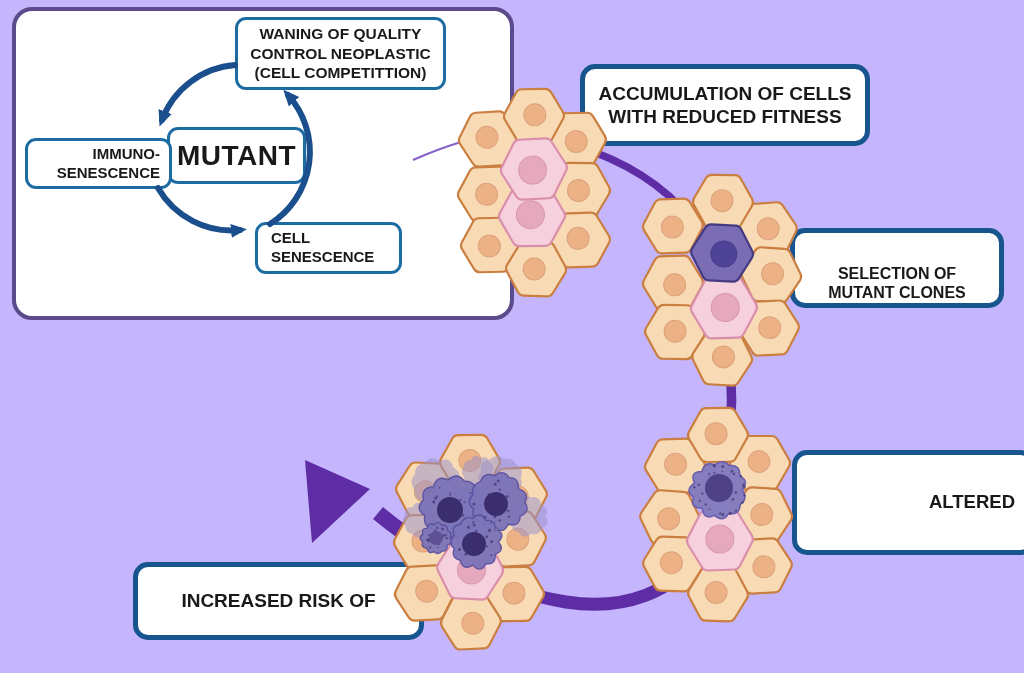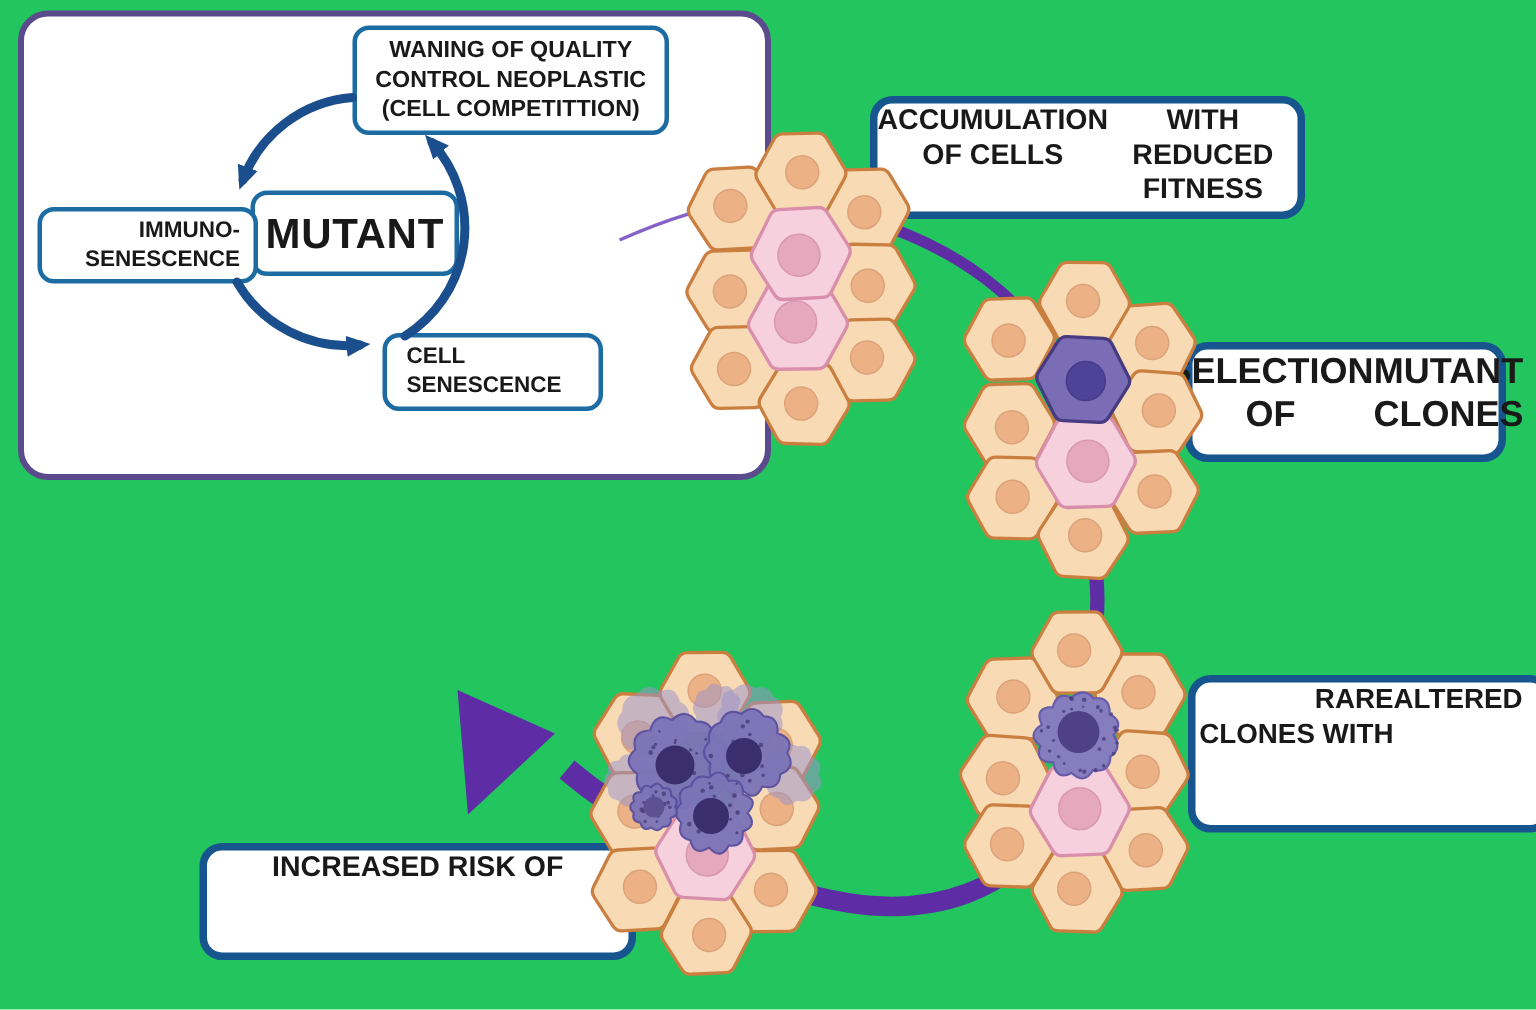--- a/index.html
+++ b/index.html
@@ -1,32 +1,32 @@
 <!DOCTYPE html>
 <html style="--panel-border: #5b4b8c; --node-border: #1d6ba3; --label-border: #17558e; --text: #191919;"><head>
 <meta charset="utf-8">
 <style>
   :root{
     --panel-border:#5b4b8c; --node-border:#1d6ba3; --label-border:#17558e; --text:#191919;
   }
   html,body{margin:0;padding:0;background:#fff;}
-  #canvas{position:relative;width:1024px;height:673px;background:#22c55e;overflow:hidden;
+  #canvas{position:relative;width:1024px;height:673px;background:#c4b5fd;overflow:hidden;
           font-family:"Liberation Sans","DejaVu Sans",sans-serif;font-weight:bold;color:var(--text);}
   .panel{position:absolute;left:12px;top:7px;width:494px;height:305px;background:#fff;
          border:4px solid var(--panel-border);border-radius:20px;}
   .node{position:absolute;background:#fff;border:3px solid var(--node-border);border-radius:11px;
         display:flex;flex-direction:column;justify-content:center;text-align:center;
         font-size:15.5px;line-height:1.25;}
   #node-aging{font-size:28px;letter-spacing:.5px;}
   #node-immuno{text-align:right;padding-right:9px;font-size:15px;}
   #node-cellsen{text-align:left;padding-left:13px;font-size:15px;}
   .label{position:absolute;background:#fff;border:5px solid var(--label-border);border-radius:15px;
-         display:flex;flex-direction:row;justify-content:center;text-align:center;
+         display:flex;flex-direction:column;justify-content:center;text-align:center;
          font-size:19px;line-height:1.22;}
-  #label-selection{font-size:24px;}
+  #label-selection{font-size:16px;justify-content:flex-end;}
   #label-rare{font-size:18.5px;text-align:right;padding-right:15px;}
   #overlay{position:absolute;left:0;top:0;}
   .cluster{position:absolute;width:160px;height:220px;}
   .cellwrap{position:absolute;}
 </style>
 </head>
 <body>
 
 <div id="canvas">
 
@@ -56,21 +56,20 @@
     <div>ACCUMULATION OF CELLS</div>
     <div>WITH REDUCED FITNESS</div>
   </div>
 
   <div class="label" id="label-selection" style="left:790px;top:228px;width:204px;height:70px;">
     <div>SELECTION OF</div>
     <div>MUTANT CLONES</div>
   </div>
 
   <div class="label" id="label-rare" style="left:792px;top:450px;width:218px;height:95px;">
-    <div>RARE CLONES WITH</div>
     <div>ALTERED</div>
   </div>
 
   <div class="label" id="label-neoplastic" style="left:133px;top:562px;width:281px;height:68px;text-align:center;">
     <div>INCREASED RISK OF</div>
   </div>
 
   <svg id="overlay" width="1024" height="673" viewBox="0 0 1024 673">
     <defs>
       <marker id="mblue" markerWidth="20" markerHeight="18" refX="9" refY="7" orient="auto" markerUnits="userSpaceOnUse">

